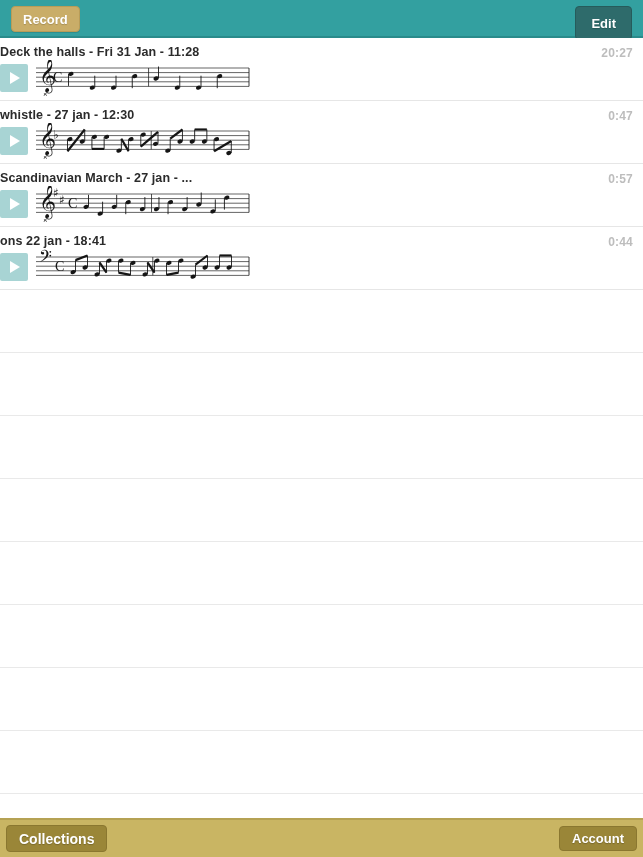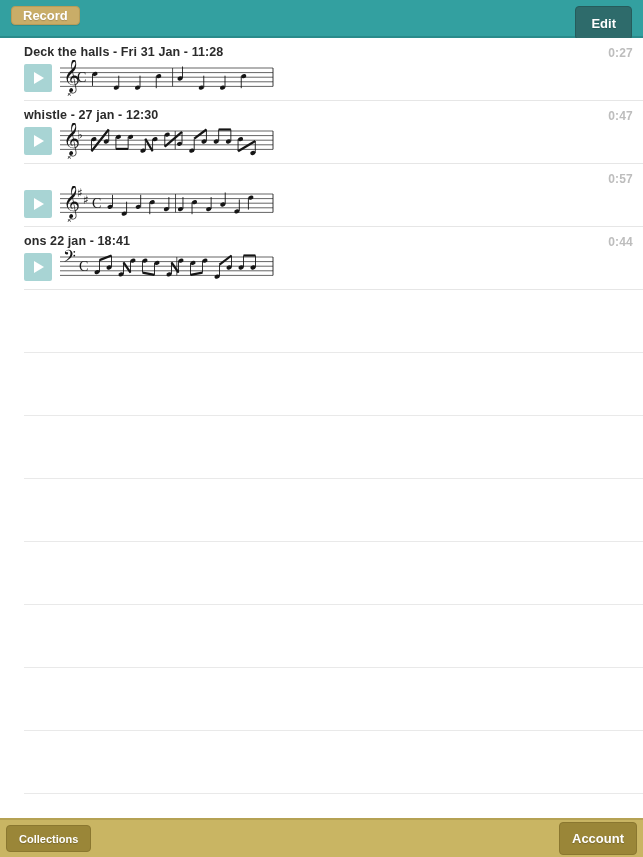--- a/index.html
+++ b/index.html
@@ -38,21 +38,21 @@
     font-weight: bold;
     color: #ffffff;
     letter-spacing: 0.2px;
     text-shadow: 0 1px 1px rgba(0,0,0,0.12);
   }
 
   .btn-record {
     position: absolute;
     left: 11px;
     top: 6px;
-    height: 19px;
+    height: 26px;
     padding: 0 11px;
     display: flex;
     align-items: center;
     background: #c9ad68;
     border: 1px solid #b89c58;
     border-radius: 4px;
     color: #ffffff;
     font-size: 13px;
     font-weight: bold;
     cursor: pointer;
@@ -83,21 +83,21 @@
     flex: 1 1 auto;
     position: relative;
     background: #ffffff;
     overflow: hidden;
   }
 
   .song-row {
     position: relative;
     height: 63px;
     border-bottom: 1px solid #e6e6e6;
-    margin-left: 24px;
+    margin-left: 0;
     padding-left: 0;
   }
   .song-row.empty-row { border-bottom: 1px solid #e9e9e9; }
 
   .song-title {
     position: absolute;
     left: 0px;
     top: 7px;
     font-size: 12.5px;
     font-weight: bold;
@@ -160,31 +160,31 @@
     position: absolute;
     left: 6px;
     height: 27px;
     padding: 0 12px;
     display: flex;
     align-items: center;
     background: #9a8638;
     border: 1px solid #8a7730;
     border-radius: 4px;
     color: #ffffff;
-    font-size: 11px;
+    font-size: 14px;
     font-weight: bold;
     cursor: pointer;
     text-shadow: 0 1px 1px rgba(0,0,0,0.22);
     justify-content: center;
   }
 
   .btn-account {
     position: absolute;
     right: 6px;
-    height: 33px;
+    height: 25px;
     padding: 0 12px;
     display: flex;
     align-items: center;
     background: #9a8638;
     border: 1px solid #8a7730;
     border-radius: 4px;
     color: #ffffff;
     font-size: 13px;
     font-weight: bold;
     cursor: pointer;
@@ -201,21 +201,21 @@
       <span>Record</span>
     </button>
     <button class="btn-edit">
       <span>Edit</span>
     </button>
   </div>
 
   <div class="song-list" id="song-list">
       <div class="song-row">
         <div class="song-title">Deck the halls - Fri 31 Jan - 11:28</div>
-        <div class="song-duration">0:27</div>
+        <div class="song-duration">20:27</div>
         <div class="play-button">
           <div class="tri"></div>
         </div>
         <div class="staff-wrap">
           <svg width="220" height="36" viewBox="0 0 220 36">
             <line x1="2" y1="8" x2="215" y2="8" stroke="#222" stroke-width="0.7"></line>
             <line x1="2" y1="12.6" x2="215" y2="12.6" stroke="#222" stroke-width="0.7"></line>
             <line x1="2" y1="17.2" x2="215" y2="17.2" stroke="#222" stroke-width="0.7"></line>
             <line x1="2" y1="21.799999999999997" x2="215" y2="21.799999999999997" stroke="#222" stroke-width="0.7"></line>
             <line x1="2" y1="26.4" x2="215" y2="26.4" stroke="#222" stroke-width="0.7"></line>
@@ -293,20 +293,21 @@
             <ellipse cx="182.57142857142856" cy="16.200000000000003" rx="2.6" ry="2" fill="#151515" transform="rotate(-18 182.57142857142856 16.200000000000003)"></ellipse>
             <line x1="180.07142857142856" y1="16.200000000000003" x2="180.07142857142856" y2="28.200000000000003" stroke="#151515" stroke-width="0.9"></line>
             <line x1="180.07142857142856" y1="28.200000000000003" x2="197.28571428571428" y2="18" stroke="#151515" stroke-width="2.2"></line>
             <ellipse cx="194.78571428571428" cy="30" rx="2.6" ry="2" fill="#151515" transform="rotate(-18 194.78571428571428 30)"></ellipse>
             <line x1="197.28571428571428" y1="30" x2="197.28571428571428" y2="18" stroke="#151515" stroke-width="0.9"></line>
             <line x1="215" y1="8" x2="215" y2="26.4" stroke="#222" stroke-width="0.9"></line>
           </svg>
         </div>
       </div>
       <div class="song-row">
+        <div class="song-title">Scandinavian March - 27 jan - ...</div>
         <div class="song-duration">0:57</div>
         <div class="play-button">
           <div class="tri"></div>
         </div>
         <div class="staff-wrap">
           <svg width="220" height="36" viewBox="0 0 220 36">
             <line x1="2" y1="8" x2="215" y2="8" stroke="#222" stroke-width="0.7"></line>
             <line x1="2" y1="12.6" x2="215" y2="12.6" stroke="#222" stroke-width="0.7"></line>
             <line x1="2" y1="17.2" x2="215" y2="17.2" stroke="#222" stroke-width="0.7"></line>
             <line x1="2" y1="21.799999999999997" x2="215" y2="21.799999999999997" stroke="#222" stroke-width="0.7"></line>

